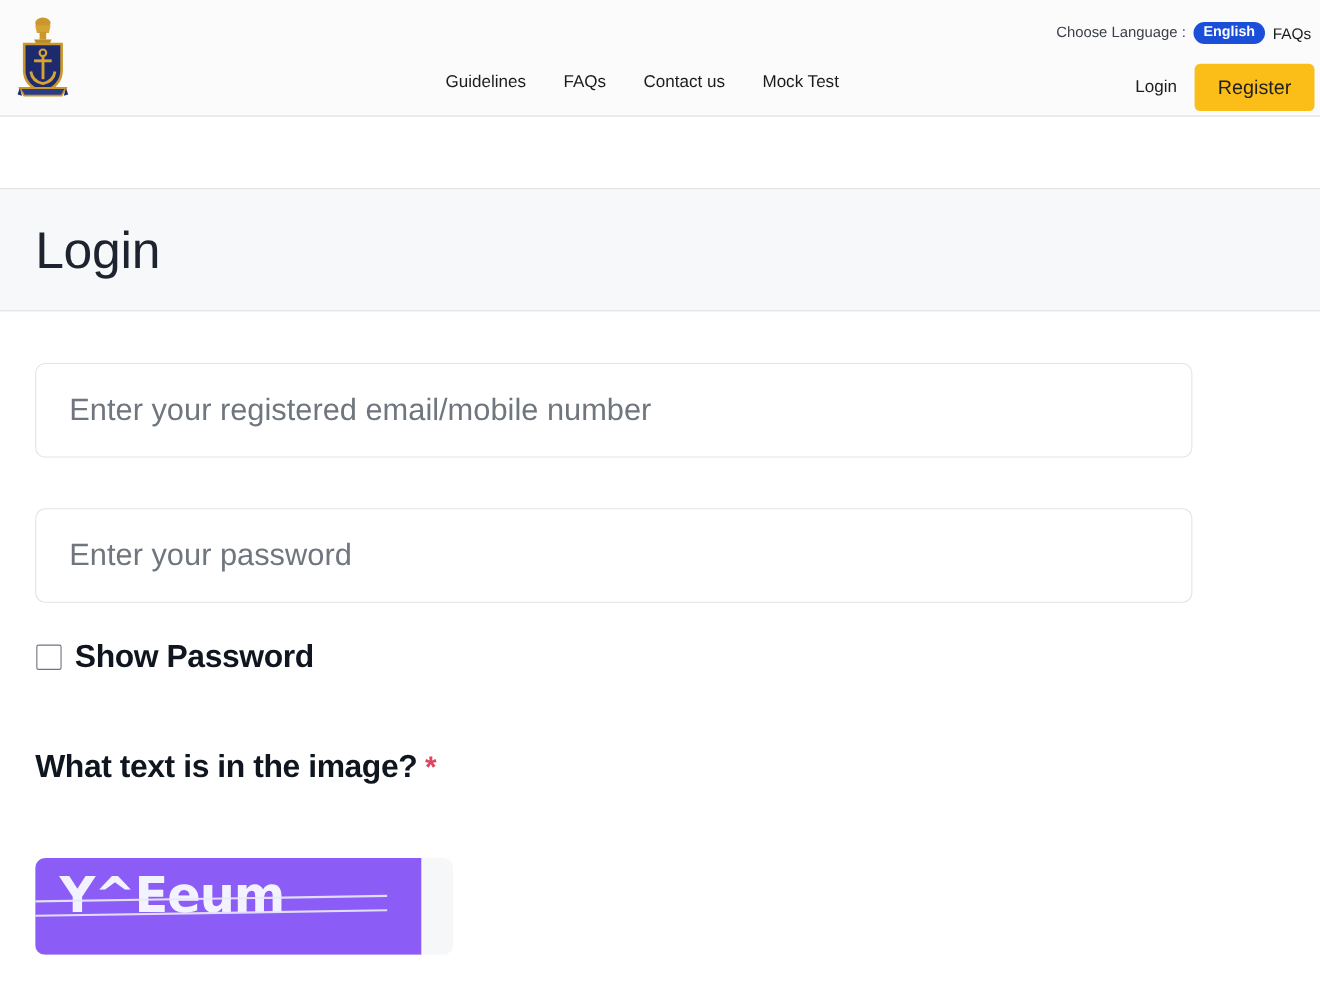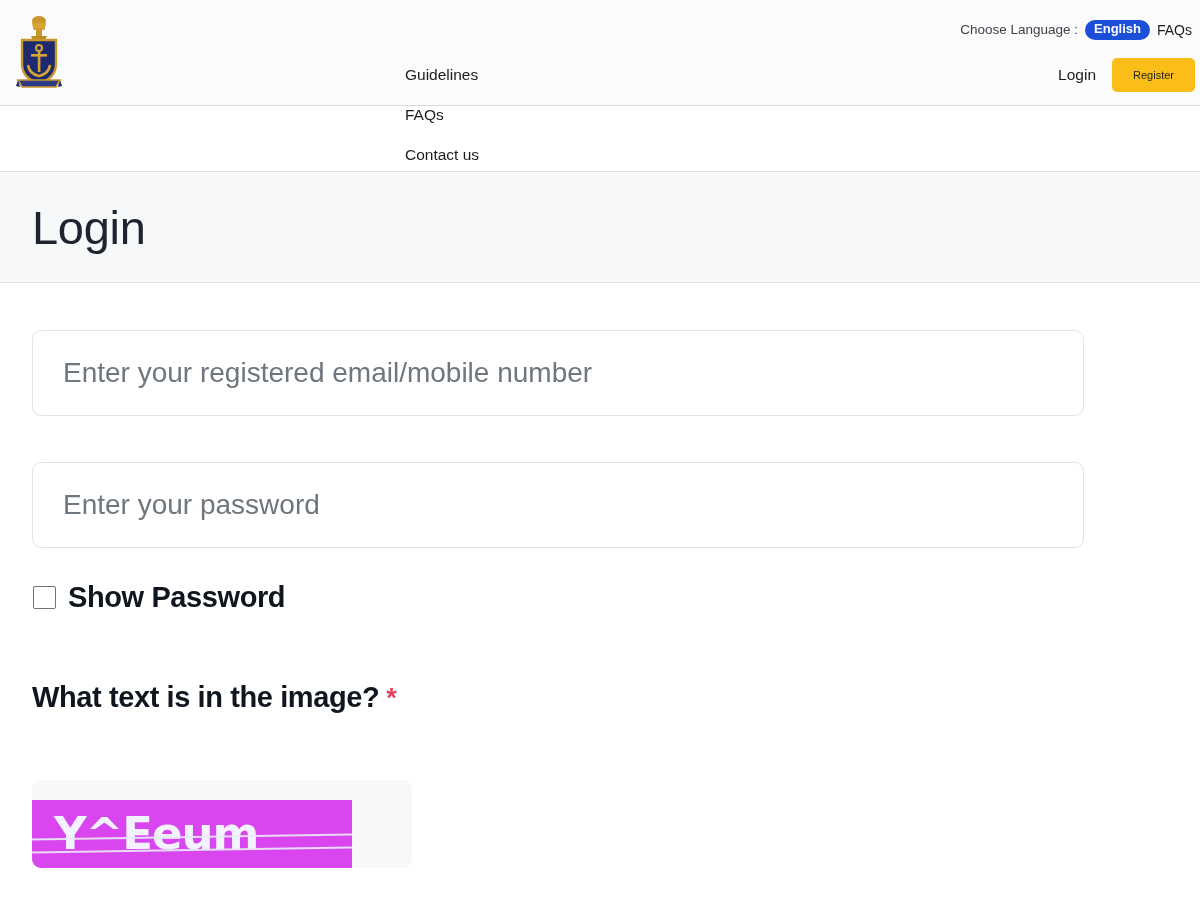--- a/index.html
+++ b/index.html
@@ -51,22 +51,21 @@
     color: #16245c;
     letter-spacing: -0.1px;
     white-space: nowrap;
   }
 
   .main-nav {
     position: absolute;
     left: 405px;
     top: 66px;
     display: flex;
-    gap: 22px;
-    flex-direction: column;
+    gap: 34px;
   }
   .main-nav a {
     font-size: 15.5px;
     color: #1c1c1c;
     text-decoration: none;
     white-space: nowrap;
   }
 
   .lang-row {
     position: absolute;
@@ -103,21 +102,21 @@
     color: #1c1c1c;
     text-decoration: none;
     white-space: nowrap;
   }
   .register-btn {
     background: #fbbe18;
     color: #1f1f1f;
     border: none;
     border-radius: 5px;
     font-family: "Liberation Sans", sans-serif;
-    font-size: 11px;
+    font-size: 18px;
     padding: 11px 21px;
     cursor: pointer;
     white-space: nowrap;
   }
 
   
   .title-band {
     position: absolute;
     left: 0;
     top: 171px;
@@ -205,25 +204,24 @@
     width: 380px;
     height: 88px;
     background: #f6f7f9;
     border-radius: 9px;
     overflow: hidden;
   }
   .captcha-img {
     position: absolute;
     left: 0;
     top: 0;
-    width: 320px;
+    width: 351px;
     height: 88px;
-    background: #d946ef;
+    background: #8b5cf6;
     display: block;
-    margin-top: 20px;
   }
   .captcha-text {
     position: absolute;
     left: 22px;
     top: 11px;
     font-family: "DejaVu Sans", sans-serif;
     font-size: 45px;
     font-weight: bold;
     color: #f3f3ff;
     letter-spacing: -1px;

